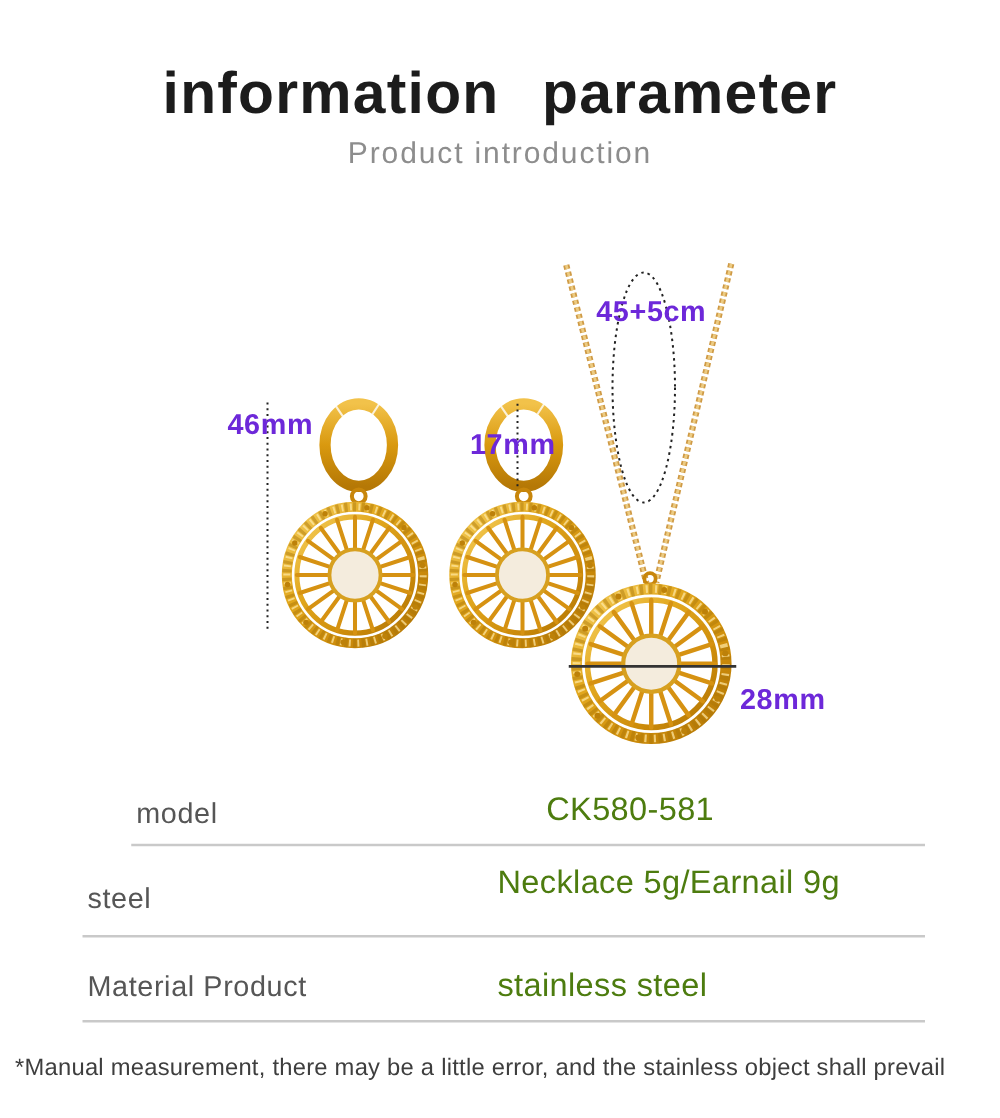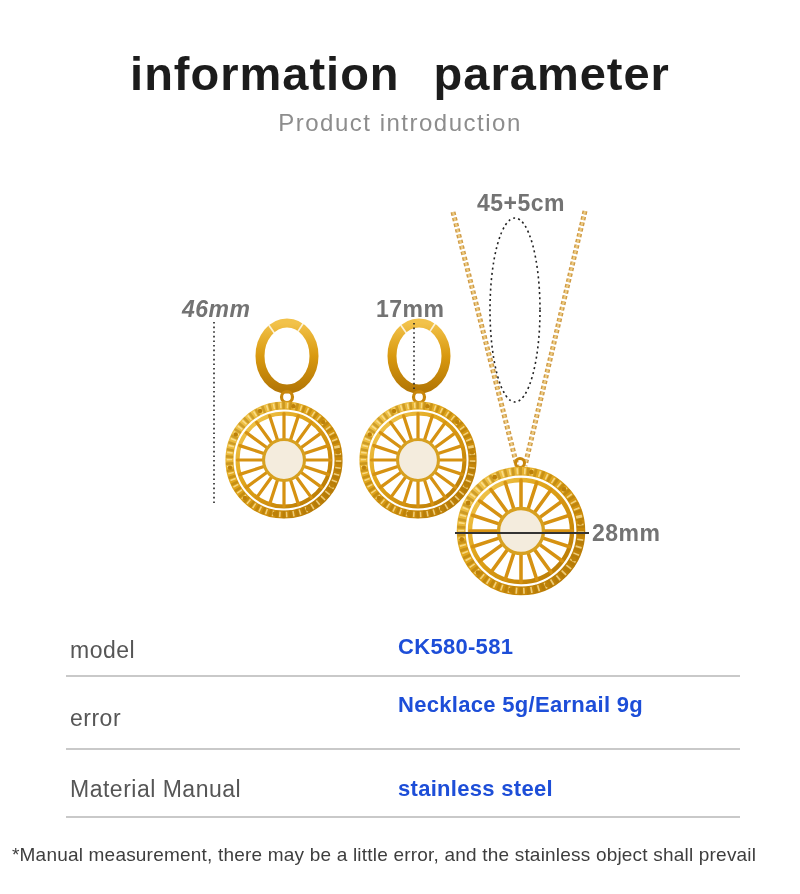--- a/index.html
+++ b/index.html
@@ -23,45 +23,45 @@
     margin:4px 0 0 0;
     font-size:24px;font-weight:400;
     letter-spacing:1.5px;
     color:#8d8d8d;line-height:1.4;
   }
   
   .figure{position:relative;width:800px;height:460px;margin-top:20px;}
   .fig-svg{position:absolute;left:0;top:0;}
   .dim{
     position:absolute;
-    font-size:23px;font-weight:700;color:#737373;
-    letter-spacing:0.5px;white-space:nowrap;
+    font-size:23px;font-weight:700;color:#6d28d9;
+    letter-spacing:0.5px;white-space:nowrap;margin-top:46px;
   }
-  .dim-46{left:182px;top:136px;font-style:italic;}
+  .dim-46{left:182px;top:120px;}
   .dim-17{left:376px;top:136px;}
   .dim-45{left:477px;top:30px;}
-  .dim-28{left:592px;top:360px;}
+  .dim-28{left:592px;top:340px;}
   
   .spec-table{margin:0 60px 0 66px;}
   .spec-row{
     position:relative;
     display:flex;align-items:center;
     border-bottom:2px solid #c9c9c9;
   }
-  .spec-row.r1{height:55px;}
+  .spec-row.r1{height:55px;margin-left:39px;}
   .spec-row.r2{height:71px;}
   .spec-row.r3{height:66px;}
   .spec-label{
     padding-left:4px;
     font-size:23px;color:#565656;font-weight:400;
     letter-spacing:0.5px;
   }
   .spec-value{
     position:absolute;left:332px;
-    font-size:22px;color:#1d4ed8;font-weight:700;
+    font-size:26px;color:#4d7c0f;font-weight:400;
     letter-spacing:0.3px;white-space:nowrap;
   }
   .spec-row.r1 .spec-label{transform:translateY(3px);}
   .spec-row.r2 .spec-label{transform:translateY(6px);}
   .spec-row.r2 .spec-value{transform:translateY(-7px);}
   .spec-row.r3 .spec-label{transform:translateY(7px);}
   .spec-row.r3 .spec-value{transform:translateY(6px);}
   
   .footnote{
     margin:26px 0 0 12px;
@@ -170,24 +170,24 @@
     <div class="dim dim-45">45+5cm</div>
     <div class="dim dim-28">28mm</div>
   </div>
 
   <div class="spec-table">
     <div class="spec-row r1">
       <div class="spec-label">model</div>
       <div class="spec-value">CK580-581</div>
     </div>
     <div class="spec-row r2">
-      <div class="spec-label">error</div>
+      <div class="spec-label">steel</div>
       <div class="spec-value">Necklace 5g/Earnail 9g</div>
     </div>
     <div class="spec-row r3">
-      <div class="spec-label">Material Manual</div>
+      <div class="spec-label">Material Product</div>
       <div class="spec-value">stainless steel</div>
     </div>
   </div>
 
   <p class="footnote">*Manual measurement, there may be a little error, and the stainless object shall prevail</p>
 
 </div>
 
 </body></html>

